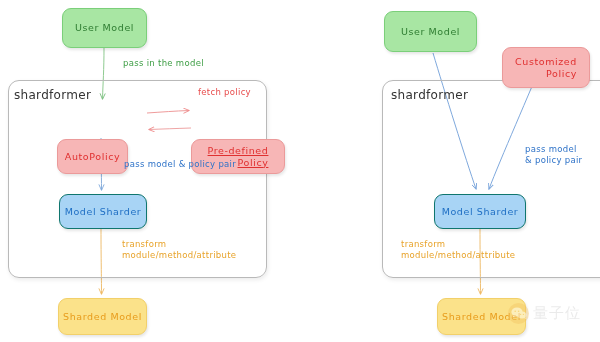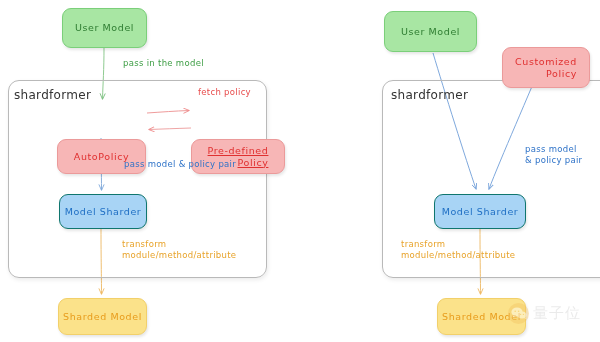--- a/index.html
+++ b/index.html
@@ -170,21 +170,21 @@
 
   <div class="container-box" style="left:8px; top:80px; width:259px; height:198px;"></div>
   <div class="container-label" style="left:14px; top:88px;">shardformer</div>
 
   <div class="node node-green" style="left:62px; top:8px; width:85px; height:40px;">
     <span>User Model</span>
   </div>
 
   <div class="edge-label lbl-green" style="left:107px; top:58px;">pass in the model</div>
 
-  <div class="node node-red" style="left:57px; top:103px; width:89px; height:35px;">
+  <div class="node node-red" style="left:57px; top:103px; width:71px; height:35px;">
     <span>AutoPolicy</span>
   </div>
 
   <div class="edge-label lbl-red" style="left:146px; top:87px;margin-left:36px;">fetch policy</div>
 
   <div class="node node-red" style="left:191px; top:103px; width:94px; height:35px;">
     <span style="white-space:pre-line;text-decoration:underline;">Pre-defined
 Policy</span>
   </div>
 

